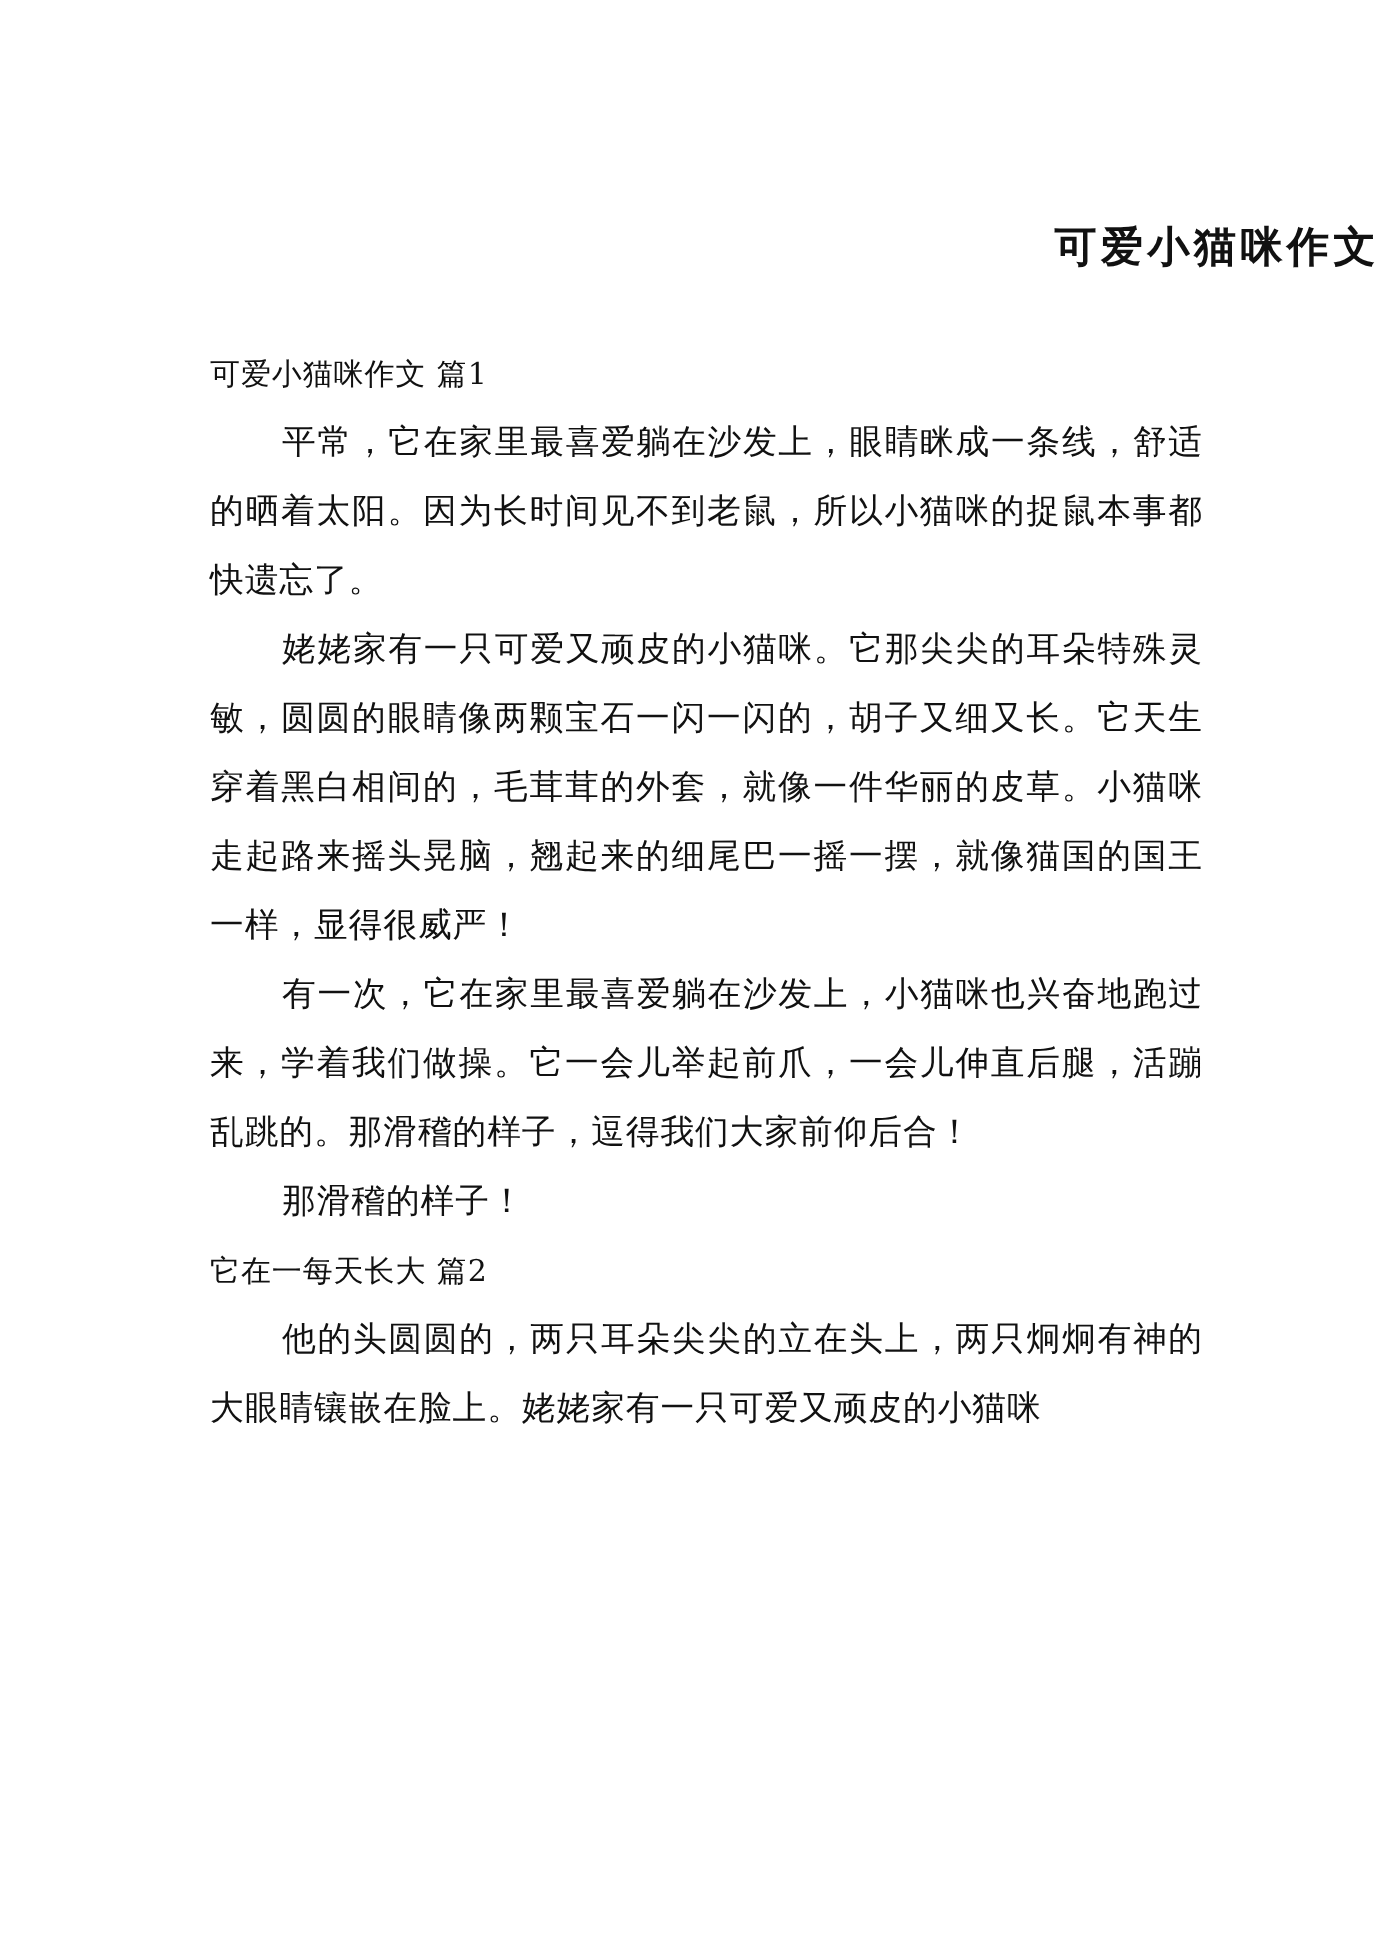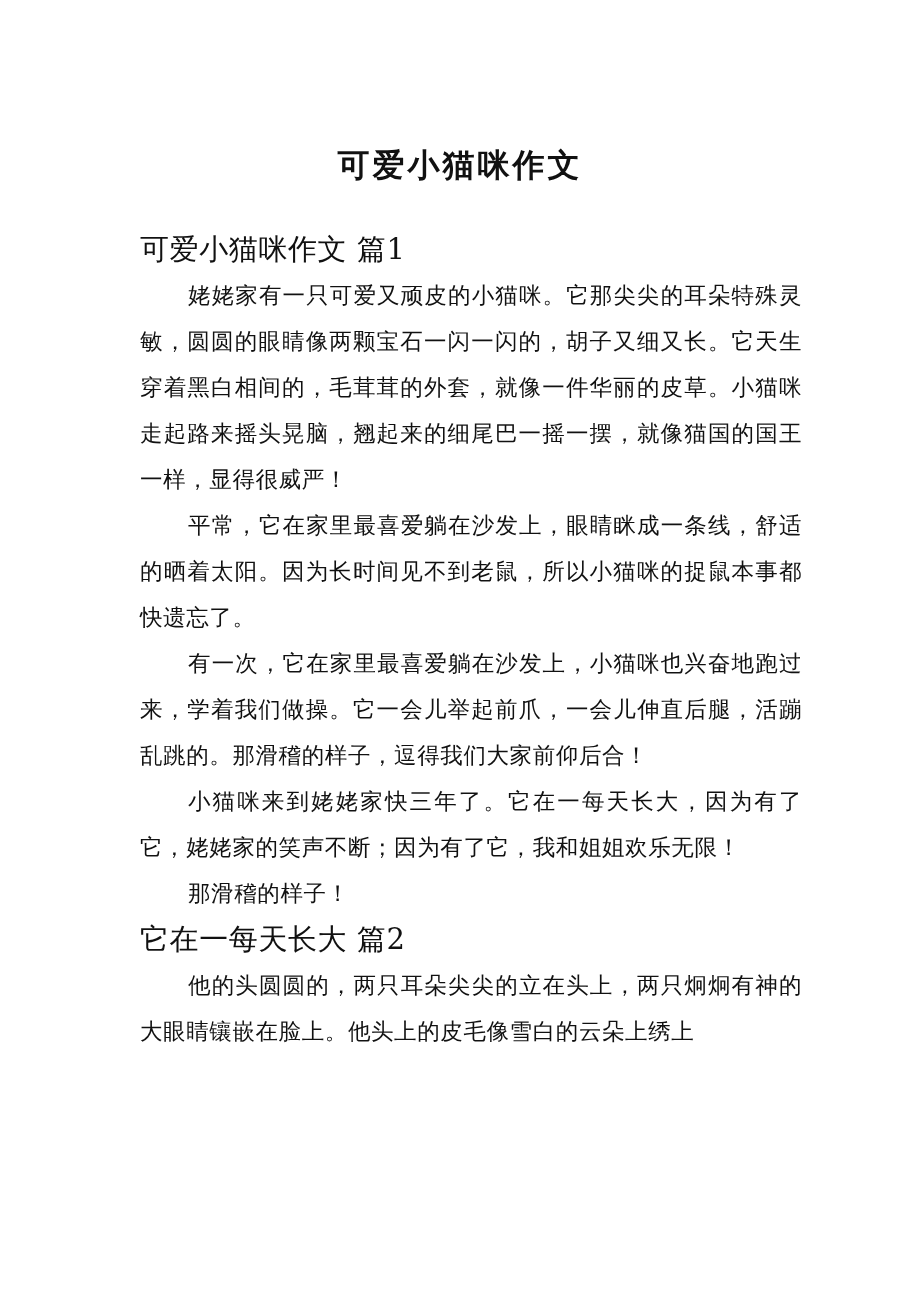--- a/index.html
+++ b/index.html
@@ -21,64 +21,63 @@
       top: 0;
       width: 920px;
       height: 1302px;
       background: #ffffff;
     }
     .doc-title {
       position: absolute;
       left: 0;
       top: 143px;
       width: 920px;
-      text-align: center;
-      font-size: 32px;
+      text-align: right;
+      font-size: 28px;
       line-height: 44px;
       letter-spacing: 3px;
       font-weight: bold;
       margin: 0;
     }
     .content {
       position: absolute;
       left: 140px;
       top: 226px;
       width: 662px;
       font-size: 22.5px;
       line-height: 46px;
       letter-spacing: 0.6px;
     }
     .section-heading {
       margin: 0;
-      font-size: 29px;
+      font-size: 20px;
       font-weight: normal;
       line-height: 46px;
       height: 46px;
     }
     .para {
       margin: 0 0 0 0;
       text-indent: 48px;
       text-align: justify;
       word-break: break-all;
     }
   </style>
 </head>
 <body>
 
 <div class="page">
   <h1 class="doc-title">可爱小猫咪作文</h1>
 
   <div class="content">
     <section>
       <h2 class="section-heading">可爱小猫咪作文 篇1</h2>
+      <p class="para">平常，它在家里最喜爱躺在沙发上，眼睛眯成一条线，舒适的晒着太阳。因为长时间见不到老鼠，所以小猫咪的捉鼠本事都快遗忘了。</p>
       <p class="para">姥姥家有一只可爱又顽皮的小猫咪。它那尖尖的耳朵特殊灵敏，圆圆的眼睛像两颗宝石一闪一闪的，胡子又细又长。它天生穿着黑白相间的，毛茸茸的外套，就像一件华丽的皮草。小猫咪走起路来摇头晃脑，翘起来的细尾巴一摇一摆，就像猫国的国王一样，显得很威严！</p>
-      <p class="para">平常，它在家里最喜爱躺在沙发上，眼睛眯成一条线，舒适的晒着太阳。因为长时间见不到老鼠，所以小猫咪的捉鼠本事都快遗忘了。</p>
       <p class="para">有一次，它在家里最喜爱躺在沙发上，小猫咪也兴奋地跑过来，学着我们做操。它一会儿举起前爪，一会儿伸直后腿，活蹦乱跳的。那滑稽的样子，逗得我们大家前仰后合！</p>
-      <p class="para">小猫咪来到姥姥家快三年了。它在一每天长大，因为有了它，姥姥家的笑声不断；因为有了它，我和姐姐欢乐无限！</p>
       <p class="para">那滑稽的样子！</p>
     </section>
 
     <section>
       <h2 class="section-heading">它在一每天长大 篇2</h2>
-      <p class="para">他的头圆圆的，两只耳朵尖尖的立在头上，两只炯炯有神的大眼睛镶嵌在脸上。他头上的皮毛像雪白的云朵上绣上</p>
+      <p class="para">他的头圆圆的，两只耳朵尖尖的立在头上，两只炯炯有神的大眼睛镶嵌在脸上。姥姥家有一只可爱又顽皮的小猫咪</p>
     </section>
   </div>
 </div>
 
 </body></html>

